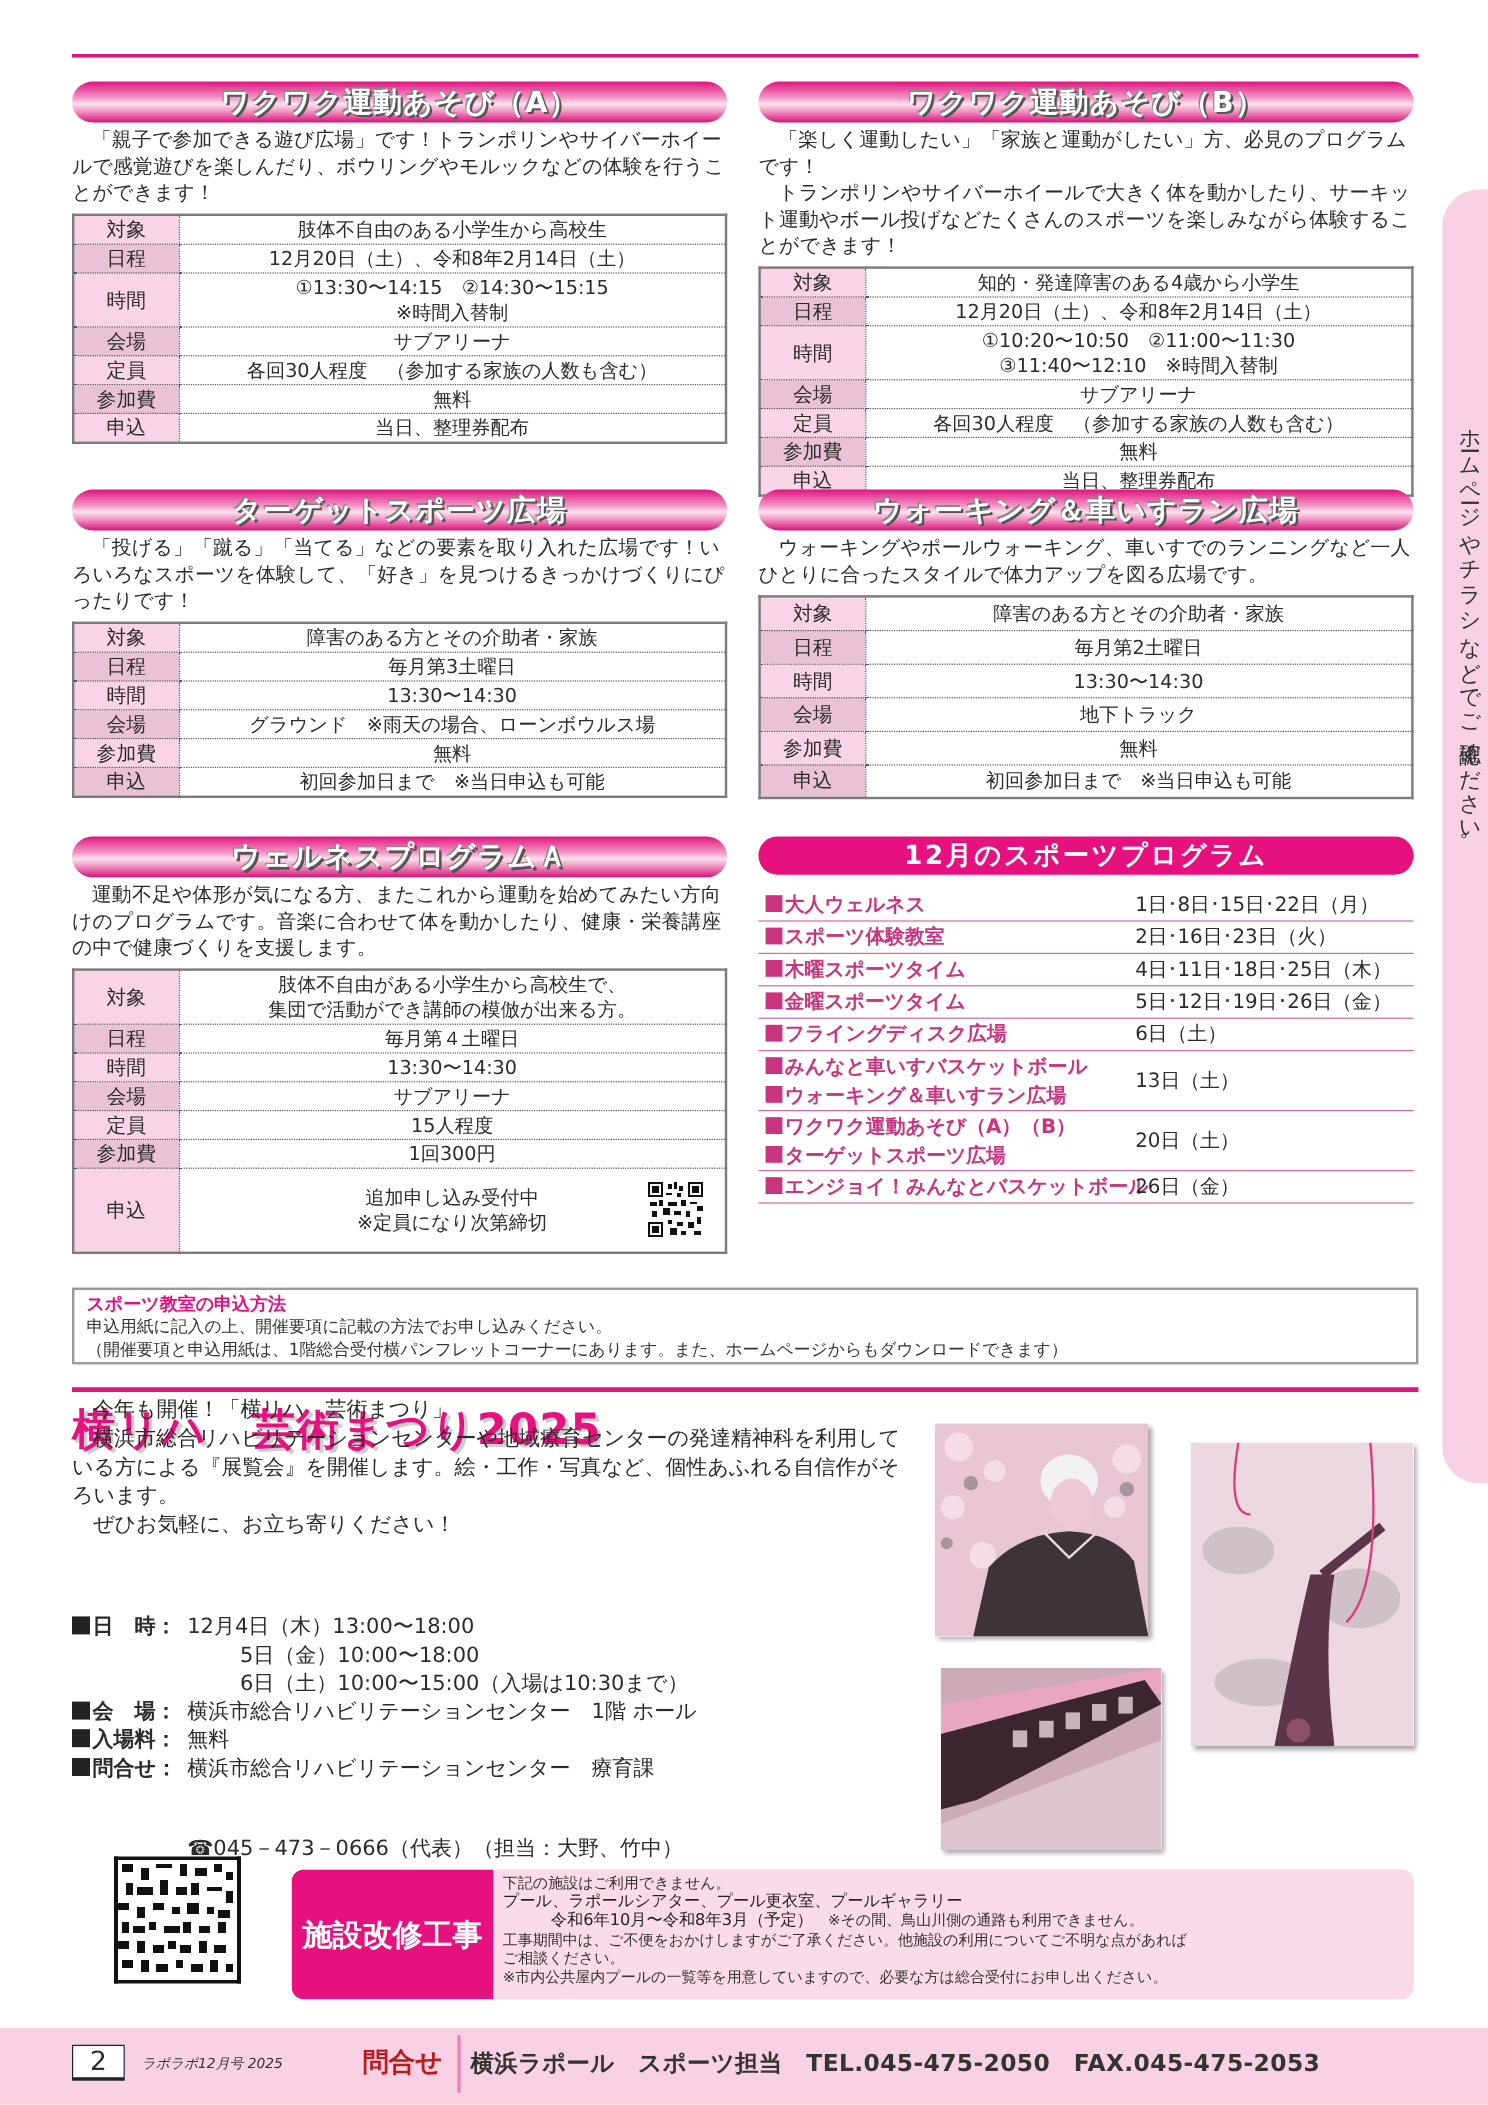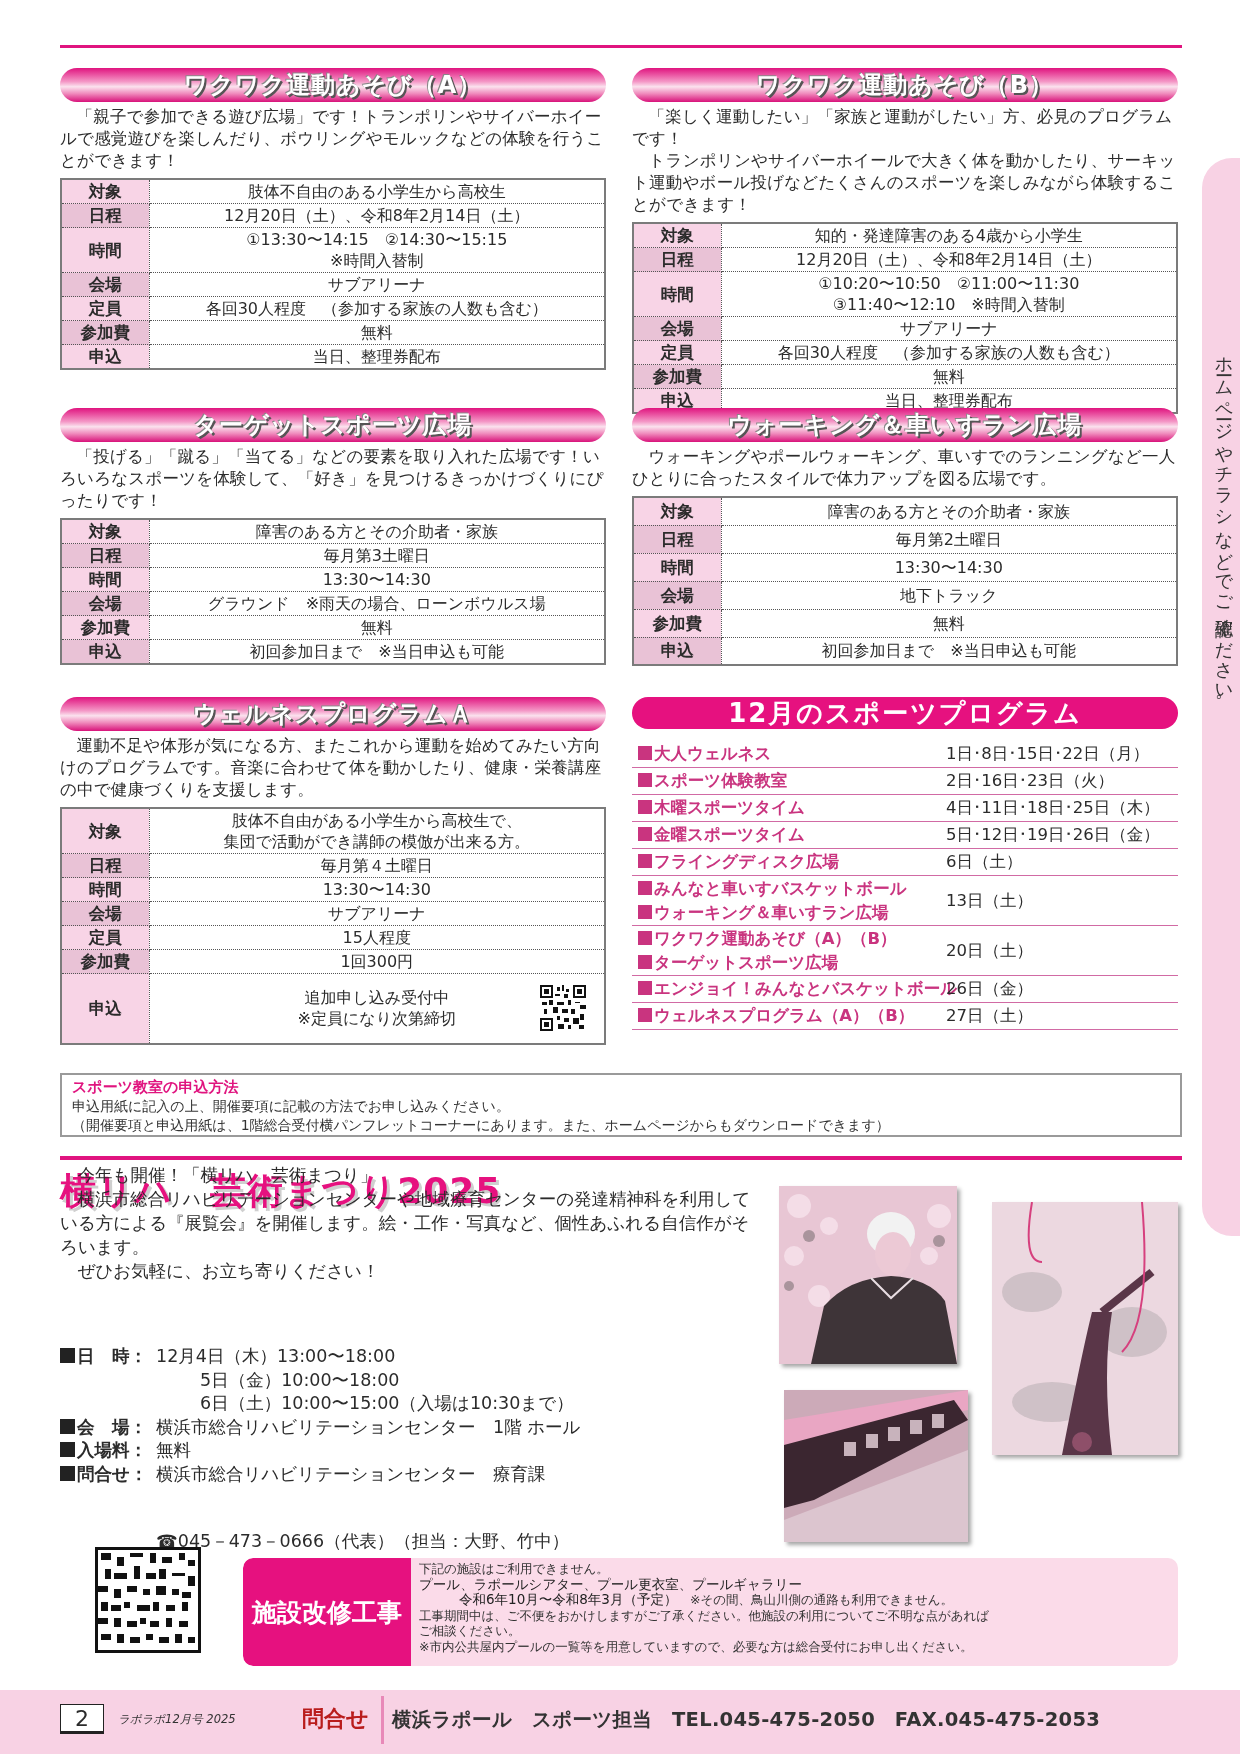--- a/index.html
+++ b/index.html
@@ -16,31 +16,31 @@
     font-weight: bold; font-size: 24px; color: #ffffff;
     text-shadow: 2px 2px 0 #555, -1px -1px 0 #888;
     letter-spacing: 1px;
   }
   .desc { font-size: 16.5px; line-height: 22px; margin-top: 4px; text-indent: 1em; letter-spacing: 0.2px; }
   .desc p { text-indent: 1em; }
 
   table.info { width: 100%; border-collapse: collapse; border: 2px solid #7b7b7b; margin-top: 6px; }
   table.info td { font-size: 16px; border-bottom: 1px dotted #555; padding: 1px 4px; height: 24px; text-align: center; line-height: 21px; }
   table.info tr:last-child td { border-bottom: none; }
-  table.info td.lbl { width: 88px; font-weight: bold; font-size: 16.5px; border-right: 1px dotted #555; letter-spacing: 0; white-space: nowrap; }
+  table.info td.lbl { width: 88px; font-weight: normal; font-size: 16.5px; border-right: 1px dotted #555; letter-spacing: 0; white-space: nowrap; }
   table.info tr:nth-child(odd) td.lbl { background: #f8d4e6; }
   table.info tr:nth-child(even) td.lbl { background: #e9c2d6; }
   .lbl-spaced { letter-spacing: 14px; padding-left: 14px; }
 
   .qr-small { position: absolute; right: 18px; top: 50%; transform: translateY(-50%); width: 46px; height: 46px; }
   .val-cell { position: relative; }
 
   .monthly-header {
     height: 32px; border-radius: 16px; background: #e6117f;
-    color: #fff; font-weight: bold; font-size: 26px; letter-spacing: 2px;
+    color: #fff; font-weight: bold; font-size: 22px; letter-spacing: 2px;
     display: flex; align-items: center; justify-content: center;
   }
   .monthly-list { margin-top: 12px; }
   .monthly-row { display: flex; align-items: center; border-bottom: 1.5px solid #d16aa4; min-height: 27px; }
   .monthly-row .names { width: 312px; padding-left: 6px; }
   .monthly-row .name { color: #c9347f; font-weight: bold; font-size: 16.5px; line-height: 24px; white-space: nowrap; }
   .monthly-row .name .sq { display: inline-block; width: 14px; height: 14px; background: #c9347f; margin-right: 2px; vertical-align: -1px; }
   .monthly-row .dates { font-size: 16.5px; padding-left: 2px; white-space: nowrap; }
 
   .apply-box { position: absolute; left: 60px; top: 1073px; width: 1122px; height: 64px; border: 2px solid #9a9a9a; padding: 3px 10px; }
@@ -358,26 +358,20 @@
           <div class="name"><span class="sq"></span><span>ワクワク運動あそび（A）（B）</span></div>
           <div class="name"><span class="sq"></span><span>ターゲットスポーツ広場</span></div>
         </div>
         <div class="dates">20日（土）</div>
       </div>
     <div class="monthly-row">
         <div class="names">
           <div class="name"><span class="sq"></span><span>エンジョイ！みんなとバスケットボール</span></div>
         </div>
         <div class="dates">26日（金）</div>
-      </div>
-    <div class="monthly-row">
-        <div class="names">
-          <div class="name"><span class="sq"></span><span>ウェルネスプログラム（A）（B）</span></div>
-        </div>
-        <div class="dates">27日（土）</div>
       </div>
   </div>
 </div>
 
 <div class="apply-box">
   <div class="title">スポーツ教室の申込方法</div>
   <div class="line">申込用紙に記入の上、開催要項に記載の方法でお申し込みください。</div>
   <div class="line">（開催要項と申込用紙は、1階総合受付横パンフレットコーナーにあります。また、ホームページからもダウンロードできます）</div>
 </div>
 

